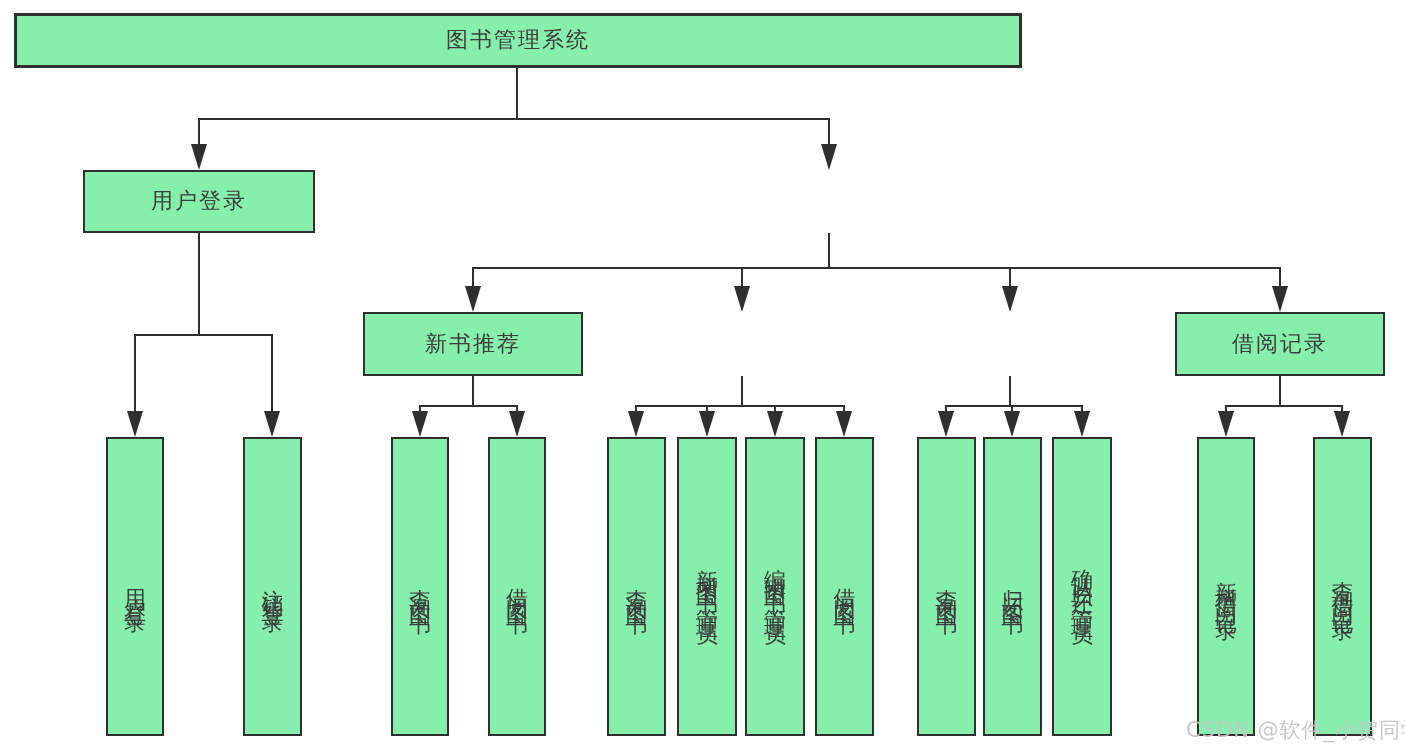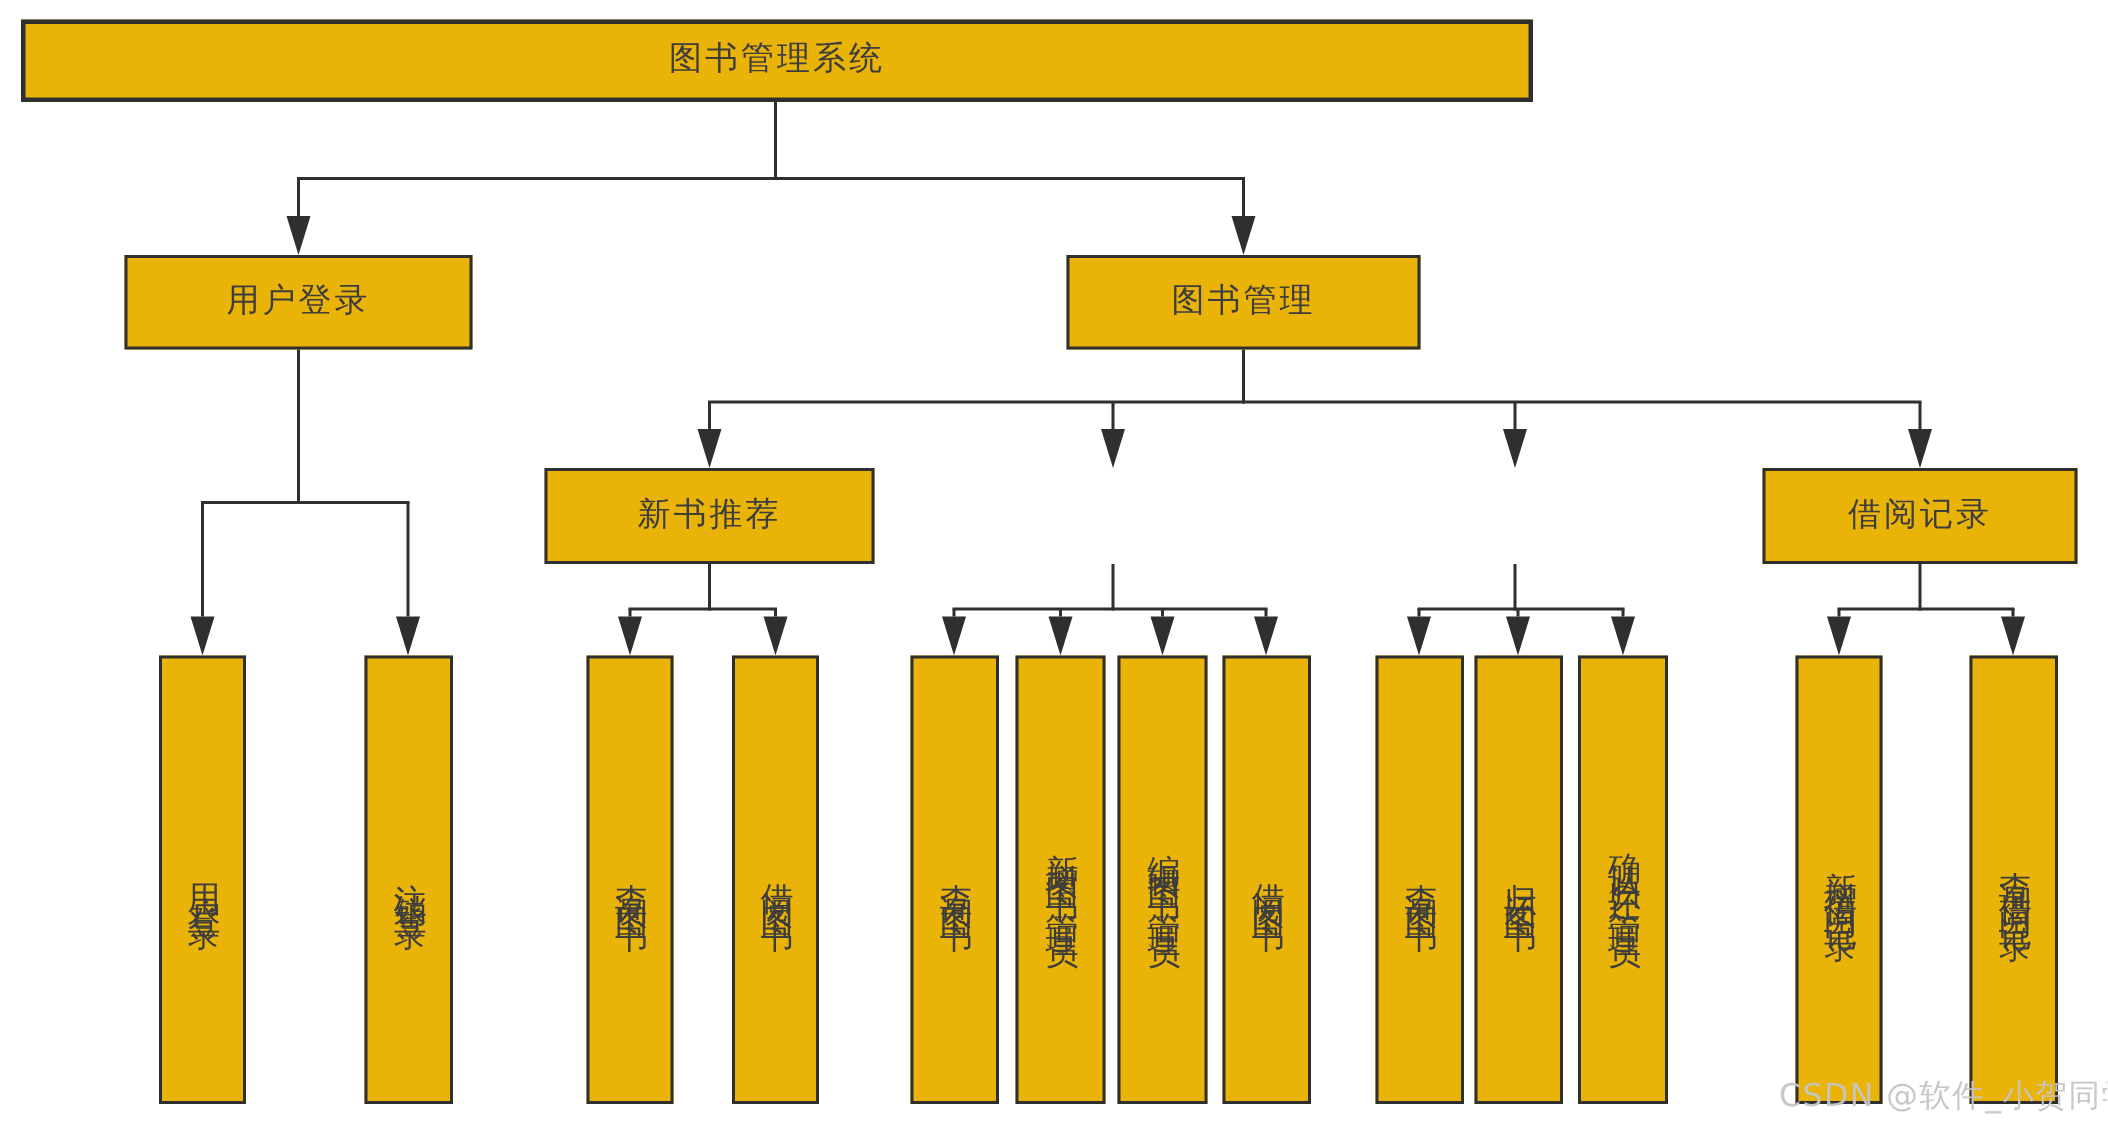--- a/index.html
+++ b/index.html
@@ -1,21 +1,21 @@
 <!DOCTYPE html>
 <html><head>
 <meta charset="utf-8">
 <style>
   html,body{margin:0;padding:0;background:#ffffff;}
   .stage{
     position:relative;width:1405px;height:747px;background:#ffffff;overflow:hidden;
     font-family:"DejaVu Sans","Liberation Sans",sans-serif;
   }
   .box{
-    position:absolute;background:#eab308;border:2px solid #2f2f2f;box-sizing:border-box;
+    position:absolute;background:#86efac;border:2px solid #2f2f2f;box-sizing:border-box;
     display:flex;align-items:center;justify-content:center;
     color:#3d3d3d;font-size:22px;letter-spacing:2px;line-height:1.2;
   }
   .box.root{border-width:3px;}
   .box.v{
     writing-mode:vertical-rl;text-orientation:mixed;
     font-size:22px;letter-spacing:8px;line-height:1;
   }
   .vline,.hline{position:absolute;background:#2f2f2f;}
   .tri{
@@ -29,21 +29,20 @@
   }
 </style>
 </head>
 <body>
 
 <div class="stage">
 
   <div class="box root" style="left:14px;top:13px;width:1008px;height:55px;">图书管理系统</div>
 
   <div class="box" style="left:83px;top:170px;width:232px;height:63px;">用户登录</div>
-  <div class="box" style="left:711px;top:170px;width:236px;height:63px;">图书管理</div>
 
   <div class="box" style="left:363px;top:312px;width:220px;height:64px;">新书推荐</div>
   <div class="box" style="left:1175px;top:312px;width:210px;height:64px;">借阅记录</div>
 
   <div class="box v" style="left:106px;top:437px;width:58px;height:299px;">用户登录</div>
   <div class="box v" style="left:243px;top:437px;width:59px;height:299px;">注销登录</div>
 
   <div class="box v" style="left:391px;top:437px;width:58px;height:299px;">查询图书</div>
   <div class="box v" style="left:488px;top:437px;width:58px;height:299px;">借阅图书</div>
 

